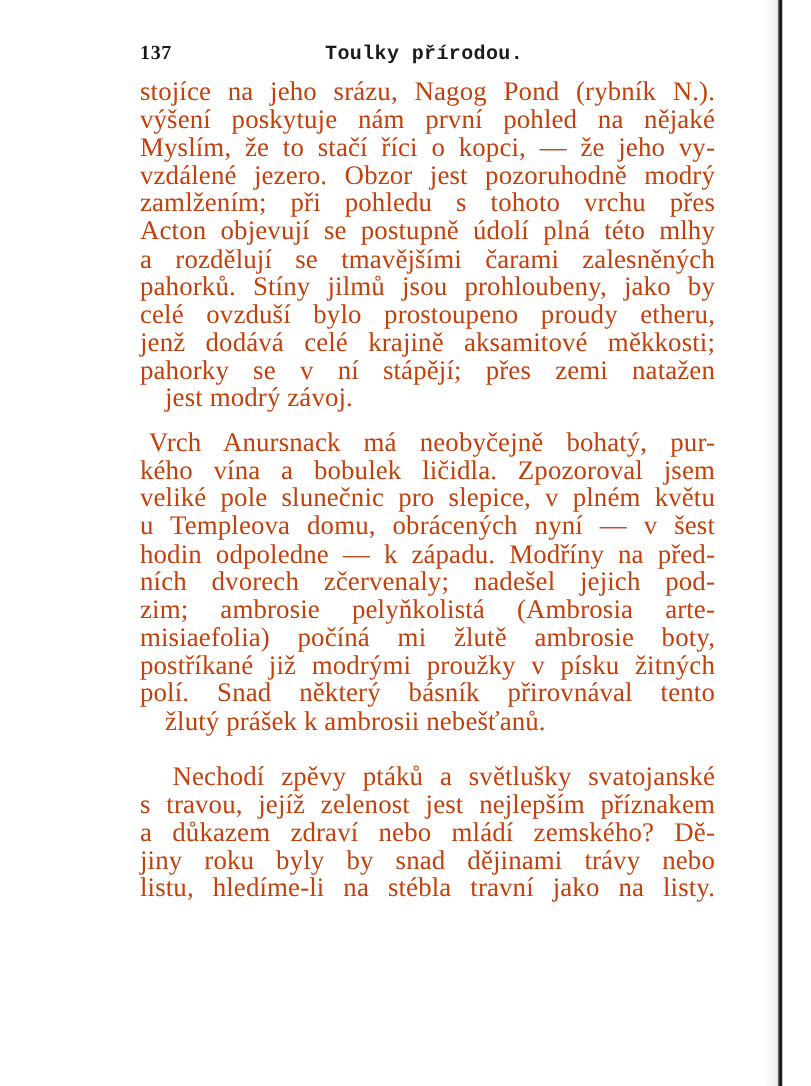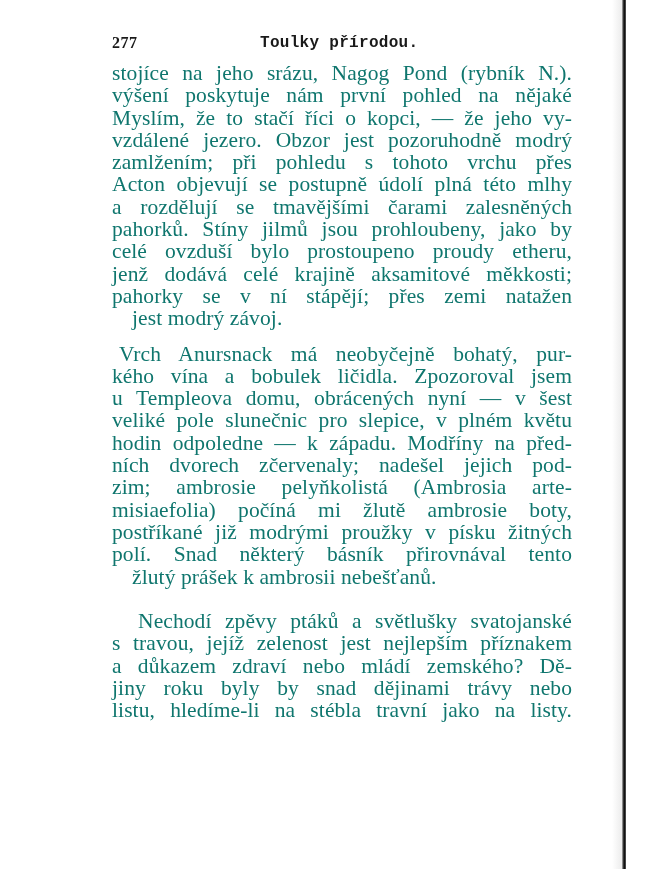--- a/index.html
+++ b/index.html
@@ -72,21 +72,21 @@
     .line {
       display: block;
       height: 22.3px;
       line-height: 22.3px;
       font-family: "Liberation Serif", serif;
       font-size: 21.5px;
       white-space: nowrap;
       text-align: justify;
       text-align-last: justify;
       letter-spacing: 0.1px;
-      color: #0f766e;
+      color: #c2410c;
     }
     .line.last {
       text-align-last: left;
       margin-left: 20px;
     }
     .line.indent {
       padding-left: 7px;
       box-sizing: border-box;
       margin-top: 13px;
     }
@@ -101,21 +101,21 @@
     }
   </style>
 </head>
 <body>
 
 <div class="page">
   <div class="spine-shadow"></div>
   <div class="spine-line"></div>
 
   <div class="running-head">
-    <span class="page-number">277</span>
+    <span class="page-number">137</span>
     <span class="running-title">Toulky přírodou.</span>
   </div>
 
   <div class="body-text">
 
     <div>
       <span class="line">stojíce na jeho srázu, Nagog Pond (rybník N.).</span>
       <span class="line">výšení poskytuje nám první pohled na nějaké</span>
       <span class="line">Myslím, že to stačí říci o kopci, — že jeho vy-</span>
       <span class="line">vzdálené jezero. Obzor jest pozoruhodně modrý</span>
@@ -125,22 +125,22 @@
       <span class="line">pahorků. Stíny jilmů jsou prohloubeny, jako by</span>
       <span class="line">celé ovzduší bylo prostoupeno proudy etheru,</span>
       <span class="line">jenž dodává celé krajině aksamitové měkkosti;</span>
       <span class="line">pahorky se v ní stápějí; přes zemi natažen</span>
       <span class="line last">jest modrý závoj.</span>
     </div>
 
     <div>
       <span class="line indent">Vrch Anursnack má neobyčejně bohatý, pur-</span>
       <span class="line">kého vína a bobulek ličidla. Zpozoroval jsem</span>
+      <span class="line">veliké pole slunečnic pro slepice, v plném květu</span>
       <span class="line">u Templeova domu, obrácených nyní — v šest</span>
-      <span class="line">veliké pole slunečnic pro slepice, v plném květu</span>
       <span class="line">hodin odpoledne — k západu. Modříny na před-</span>
       <span class="line">ních dvorech zčervenaly; nadešel jejich pod-</span>
       <span class="line">zim; ambrosie pelyňkolistá (Ambrosia arte-</span>
       <span class="line">misiaefolia) počíná mi žlutě ambrosie boty,</span>
       <span class="line">postříkané již modrými proužky v písku žitných</span>
       <span class="line">polí. Snad některý básník přirovnával tento</span>
       <span class="line last">žlutý prášek k ambrosii nebešťanů.</span>
     </div>
 
     <span class="gap"></span>

